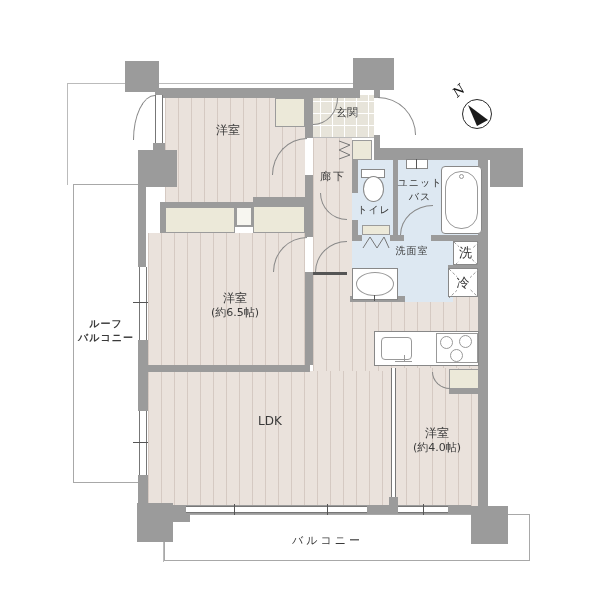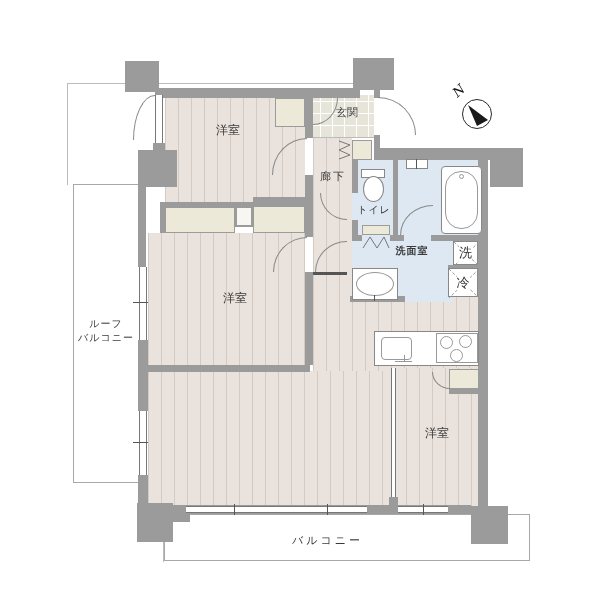--- a/index.html
+++ b/index.html
@@ -176,28 +176,35 @@
     <polygon points="6,6 26,21 15,27" fill="#1a1a1a"></polygon>
   </svg>
   <div class="abs north" style="left:453px;top:83px;">N</div>
 
   <div class="abs lbl" style="left:168px;top:122px;width:120px;font-size:12px;">
     <span class="nm">洋室</span>
   </div>
   <div class="abs lbl" style="left:327px;top:106px;width:40px;">玄関</div>
   <div class="abs lbl" style="left:314px;top:170px;width:38px;letter-spacing:2px;">廊下</div>
   <div class="abs lbl sm" style="left:352px;top:203px;width:44px;">トイレ</div>
-  <div class="abs lbl sm" style="left:388px;top:244px;width:48px;font-weight:bold;">洗面室</div>
+  <div class="abs lbl sm" style="left:392px;top:176px;width:56px;">
+    <span class="nm">ユニット</span>
+    <span class="nm">バス</span>
+  </div>
+  <div class="abs lbl sm" style="left:388px;top:244px;width:48px;">洗面室</div>
   <div class="abs lbl" style="left:175px;top:290px;width:120px;font-size:12px;">
     <span class="nm">洋室</span>
+    <span class="sz">(約6.5帖)</span>
   </div>
   <div class="abs lbl" style="left:210px;top:413px;width:120px;font-size:12px;">
+    <span class="nm">LDK</span>
   </div>
   <div class="abs lbl" style="left:377px;top:425px;width:120px;font-size:12px;">
     <span class="nm">洋室</span>
+    <span class="sz">(約4.0帖)</span>
   </div>
   <div class="abs lbl" style="left:285px;top:534px;width:85px;letter-spacing:3px;">バルコニー</div>
-  <div class="abs lbl sm" style="left:68px;top:317px;width:76px;">
+  <div class="abs lbl sm" style="left:68px;top:317px;width:76px;font-weight:bold;">
     <span class="nm">ルーフ</span>
     <span class="nm">バルコニー</span>
   </div>
 
 </div>
 
 </body></html>

